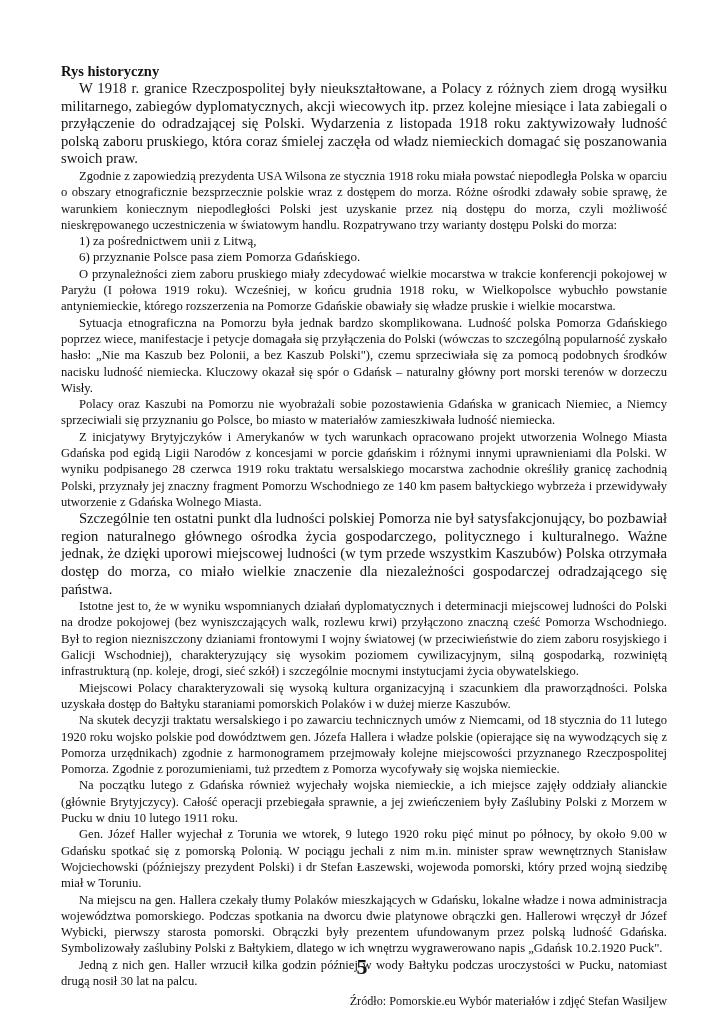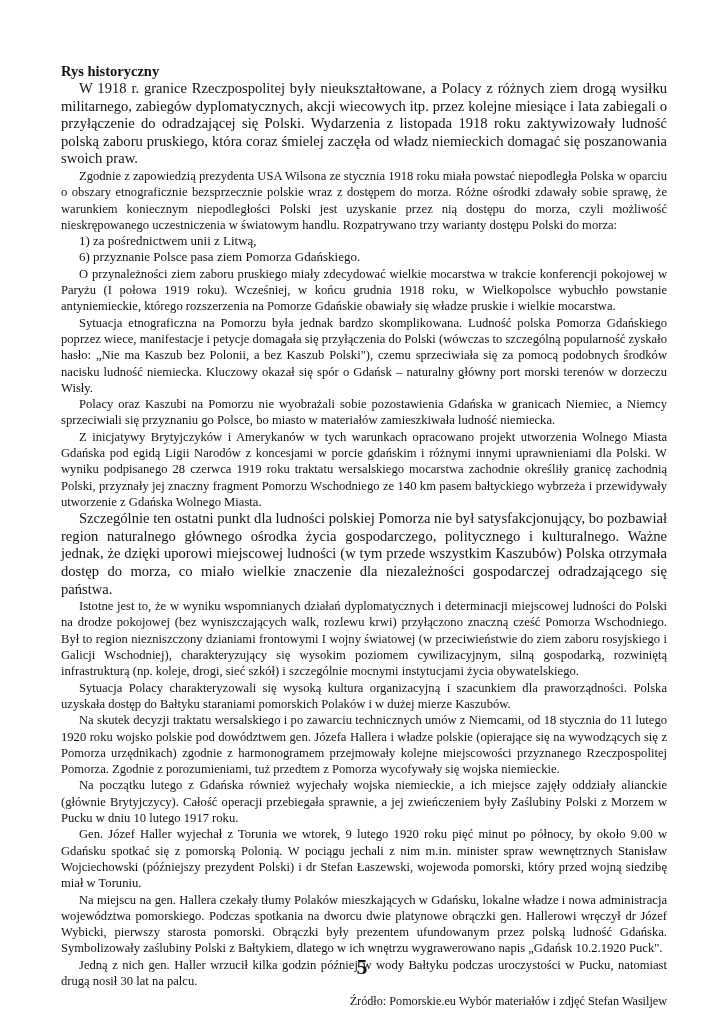--- a/index.html
+++ b/index.html
@@ -33,23 +33,23 @@
   </div>
 
   <p class="para">O przynależności ziem zaboru pruskiego miały zdecydować wielkie mocarstwa w trakcie konferencji pokojowej w Paryżu (I połowa 1919 roku). Wcześniej, w końcu grudnia 1918 roku, w Wielkopolsce wybuchło powstanie antyniemieckie, którego rozszerzenia na Pomorze Gdańskie obawiały się władze pruskie i wielkie mocarstwa.</p>
   <p class="para">Sytuacja etnograficzna na Pomorzu była jednak bardzo skomplikowana. Ludność polska Pomorza Gdańskiego poprzez wiece, manifestacje i petycje domagała się przyłączenia do Polski (wówczas to szczególną popularność zyskało hasło: „Nie ma Kaszub bez Polonii, a bez Kaszub Polski"), czemu sprzeciwiała się za pomocą podobnych środków nacisku ludność niemiecka. Kluczowy okazał się spór o Gdańsk – naturalny główny port morski terenów w dorzeczu Wisły.</p>
   <p class="para">Polacy oraz Kaszubi na Pomorzu nie wyobrażali sobie pozostawienia Gdańska w granicach Niemiec, a Niemcy sprzeciwiali się przyznaniu go Polsce, bo miasto w materiałów zamieszkiwała ludność niemiecka.</p>
   <p class="para">Z inicjatywy Brytyjczyków i Amerykanów w tych warunkach opracowano projekt utworzenia Wolnego Miasta Gdańska pod egidą Ligii Narodów z koncesjami w porcie gdańskim i różnymi innymi uprawnieniami dla Polski. W wyniku podpisanego 28 czerwca 1919 roku traktatu wersalskiego mocarstwa zachodnie określiły granicę zachodnią Polski, przyznały jej znaczny fragment Pomorzu Wschodniego ze 140 km pasem bałtyckiego wybrzeża i przewidywały utworzenie z Gdańska Wolnego Miasta.</p>
 
   <p class="para big">Szczególnie ten ostatni punkt dla ludności polskiej Pomorza nie był satysfakcjonujący, bo pozbawiał region naturalnego głównego ośrodka życia gospodarczego, politycznego i kulturalnego. Ważne jednak, że dzięki uporowi miejscowej ludności (w tym przede wszystkim Kaszubów) Polska otrzymała dostęp do morza, co miało wielkie znaczenie dla niezależności gospodarczej odradzającego się państwa.</p>
 
   <p class="para">Istotne jest to, że w wyniku wspomnianych działań dyplomatycznych i determinacji miejscowej ludności do Polski na drodze pokojowej (bez wyniszczających walk, rozlewu krwi) przyłączono znaczną cześć Pomorza Wschodniego. Był to region niezniszczony dzianiami frontowymi I wojny światowej (w przeciwieństwie do ziem zaboru rosyjskiego i Galicji Wschodniej), charakteryzujący się wysokim poziomem cywilizacyjnym, silną gospodarką, rozwiniętą infrastrukturą (np. koleje, drogi, sieć szkół) i szczególnie mocnymi instytucjami życia obywatelskiego.</p>
-  <p class="para">Sytuacja Polacy charakteryzowali się wysoką kultura organizacyjną i szacunkiem dla praworządności. Polska uzyskała dostęp do Bałtyku staraniami pomorskich Polaków i w dużej mierze Kaszubów.</p>
+  <p class="para">Miejscowi Polacy charakteryzowali się wysoką kultura organizacyjną i szacunkiem dla praworządności. Polska uzyskała dostęp do Bałtyku staraniami pomorskich Polaków i w dużej mierze Kaszubów.</p>
   <p class="para">Na skutek decyzji traktatu wersalskiego i po zawarciu technicznych umów z Niemcami, od 18 stycznia do 11 lutego 1920 roku wojsko polskie pod dowództwem gen. Józefa Hallera i władze polskie (opierające się na wywodzących się z Pomorza urzędnikach) zgodnie z harmonogramem przejmowały kolejne miejscowości przyznanego Rzeczpospolitej Pomorza. Zgodnie z porozumieniami, tuż przedtem z Pomorza wycofywały się wojska niemieckie.</p>
-  <p class="para">Na początku lutego z Gdańska również wyjechały wojska niemieckie, a ich miejsce zajęły oddziały alianckie (głównie Brytyjczycy). Całość operacji przebiegała sprawnie, a jej zwieńczeniem były Zaślubiny Polski z Morzem w Pucku w dniu 10 lutego 1917 roku.</p>
+  <p class="para">Na początku lutego z Gdańska również wyjechały wojska niemieckie, a ich miejsce zajęły oddziały alianckie (głównie Brytyjczycy). Całość operacji przebiegała sprawnie, a jej zwieńczeniem były Zaślubiny Polski z Morzem w Pucku w dniu 10 lutego 1911 roku.</p>
   <p class="para">Gen. Józef Haller wyjechał z Torunia we wtorek, 9 lutego 1920 roku pięć minut po północy, by około 9.00 w Gdańsku spotkać się z pomorską Polonią. W pociągu jechali z nim m.in. minister spraw wewnętrznych Stanisław Wojciechowski (późniejszy prezydent Polski) i dr Stefan Łaszewski, wojewoda pomorski, który przed wojną siedzibę miał w Toruniu.</p>
   <p class="para">Na miejscu na gen. Hallera czekały tłumy Polaków mieszkających w Gdańsku, lokalne władze i nowa administracja województwa pomorskiego. Podczas spotkania na dworcu dwie platynowe obrączki gen. Hallerowi wręczył dr Józef Wybicki, pierwszy starosta pomorski. Obrączki były prezentem ufundowanym przez polską ludność Gdańska. Symbolizowały zaślubiny Polski z Bałtykiem, dlatego w ich wnętrzu wygrawerowano napis „Gdańsk 10.2.1920 Puck".</p>
   <p class="para">Jedną z nich gen. Haller wrzucił kilka godzin później w wody Bałtyku podczas uroczystości w Pucku, natomiast drugą nosił 30 lat na palcu.</p>
 
   <p class="source">Źródło: Pomorskie.eu Wybór materiałów i zdjęć Stefan Wasiljew</p>
 </div>
 
 <div class="page-number">5</div>
 
 </body></html>

